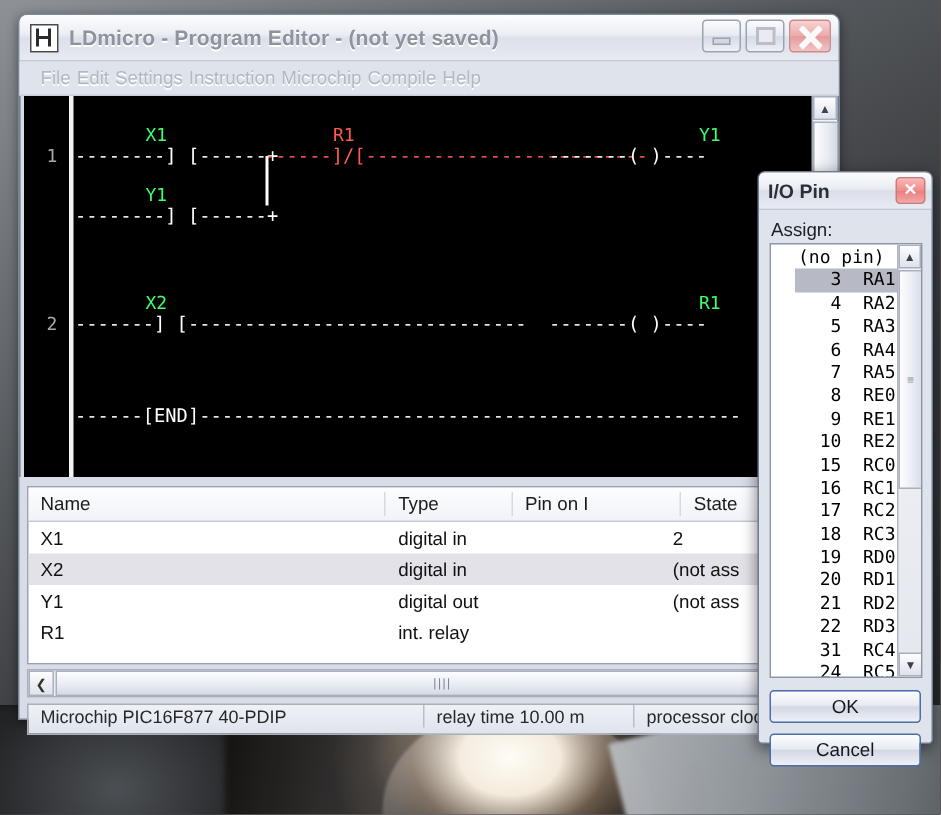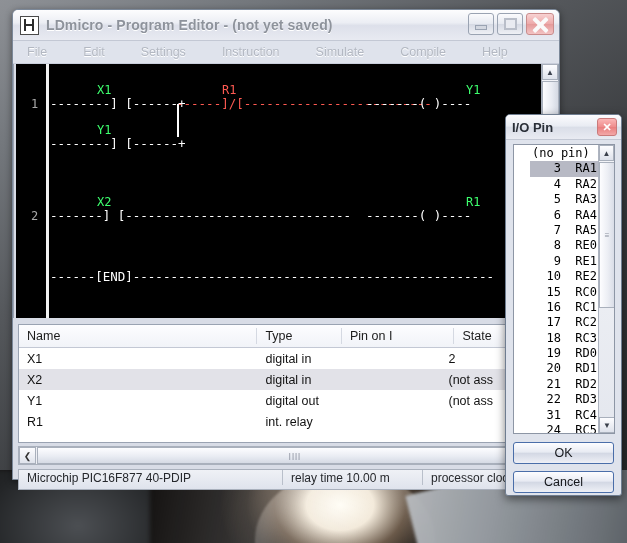--- a/index.html
+++ b/index.html
@@ -60,21 +60,21 @@
   .wbtn .max{position:absolute;left:6px;top:4px;width:13px;height:12px;
     border:2px solid #b9bec9;background:#e9ebf1;box-sizing:border-box;}
   .wbtn.close{background:linear-gradient(180deg,#f8d2d2 0%,#eda9a9 50%,#e59a9a 52%,#f3c3c3 100%);
     border-color:#c98c8c;width:28px;}
   .wbtn.close .x1,.wbtn.close .x2{position:absolute;left:4px;top:9px;width:19px;height:4px;
     background:#fafafa;border-radius:1px;}
   .wbtn.close .x1{transform:rotate(45deg);}
   .wbtn.close .x2{transform:rotate(-45deg);}
 
   .menubar{height:23px;background:#dfe3ec;display:flex;align-items:center;
-    padding-left:14px;gap:36px;border-bottom:1px solid #c9cedb;box-sizing:border-box;}
+    padding-left:14px;gap:4px;border-bottom:1px solid #c9cedb;box-sizing:border-box;}
   .menuitem{font-size:12.5px;color:#b3b8c2;text-shadow:0 1px 0 #fff;cursor:default;}
 
   
   .ladder-wrap{position:relative;height:254px;background:#000;
     border-left:1px solid #9aa3b2;border-right:1px solid #9aa3b2;
     box-sizing:border-box;display:flex;}
   .ladder{position:relative;flex:1;background:#000;overflow:hidden;
     font-family:"DejaVu Sans Mono","Liberation Mono",monospace;font-size:12px;}
   .rail{position:absolute;left:32px;top:0;width:3px;height:100%;background:#f2f2f2;}
   .rail2{position:absolute;left:0px;top:0;width:2px;height:100%;background:#d8dce6;}
@@ -199,21 +199,21 @@
           <span class="x2"></span>
         </div>
     </div>
   </div>
 
   <div class="menubar">
     <div class="menuitem">File</div>
     <div class="menuitem">Edit</div>
     <div class="menuitem">Settings</div>
     <div class="menuitem">Instruction</div>
-    <div class="menuitem">Simulate</div>
+    <div class="menuitem">Microchip</div>
     <div class="menuitem">Compile</div>
     <div class="menuitem">Help</div>
   </div>
 
   <div class="ladder-wrap">
     <div class="ladder">
       <div class="rail2"></div>
       <div class="rail"></div>
 
       <div class="rungnum" style="left:17px;top:33px;">1</div>
@@ -292,20 +292,21 @@
   </div>
 </div>
 
 <div id="dlg">
   <div class="dlg-title">
     <span class="dlg-title-text">I/O Pin</span>
     <div class="dlg-close">✕</div>
   </div>
 
   <div class="dlg-body">
+    <div class="assign-lbl">Assign:</div>
 
     <div class="listbox">
       <div class="list-items">
         <div class="li">(no pin)</div>
         <div class="li sel">   3  RA1</div>
         <div class="li">   4  RA2</div>
         <div class="li">   5  RA3</div>
         <div class="li">   6  RA4</div>
         <div class="li">   7  RA5</div>
         <div class="li">   8  RE0</div>

